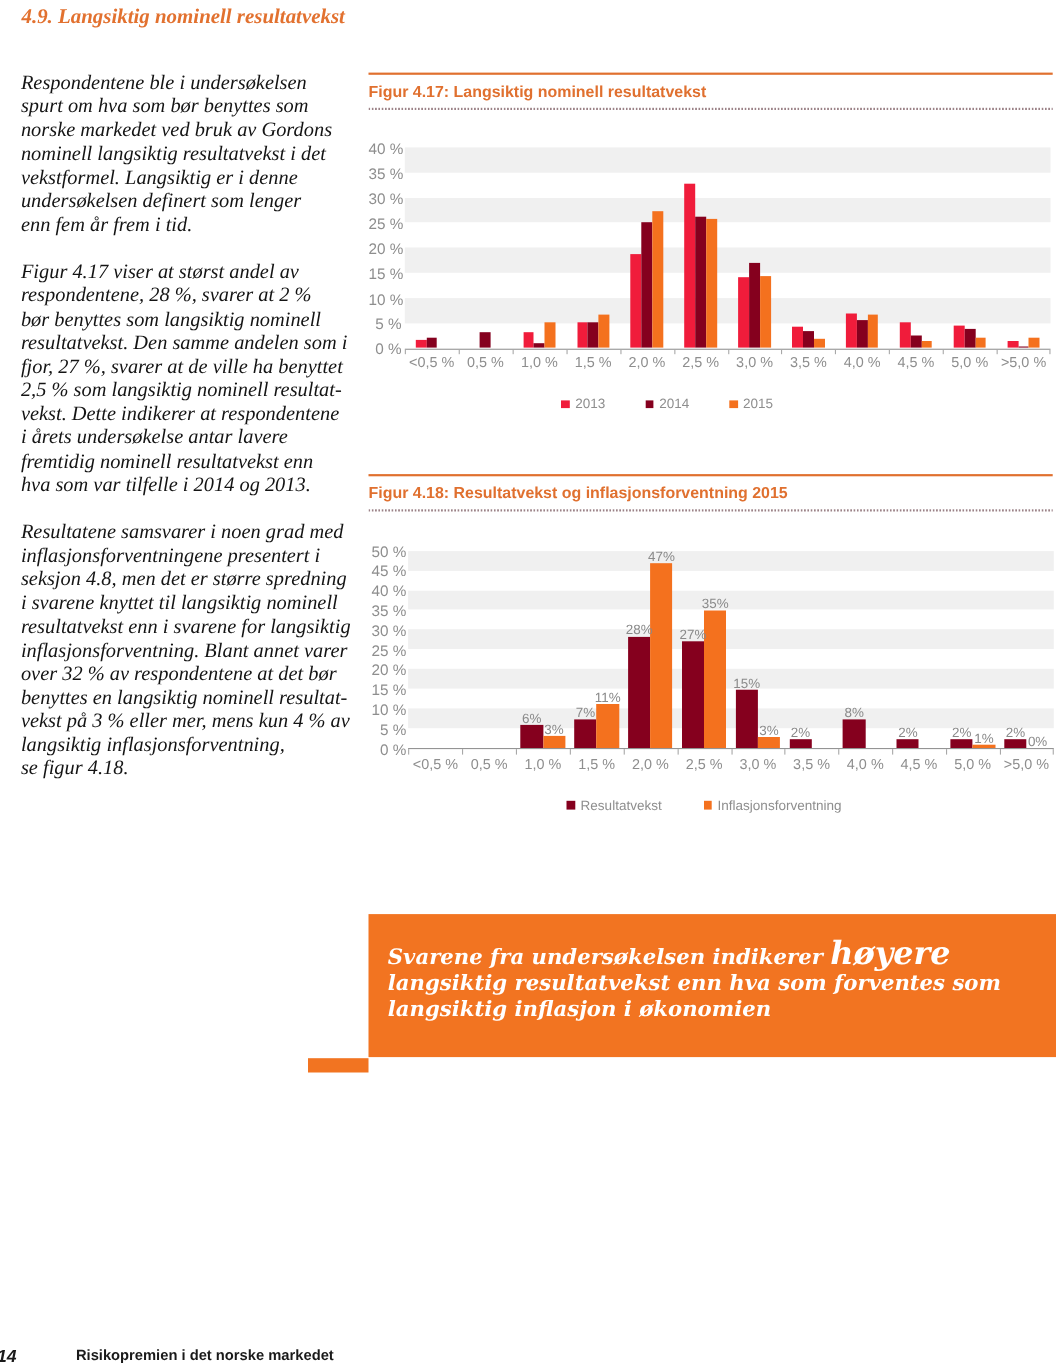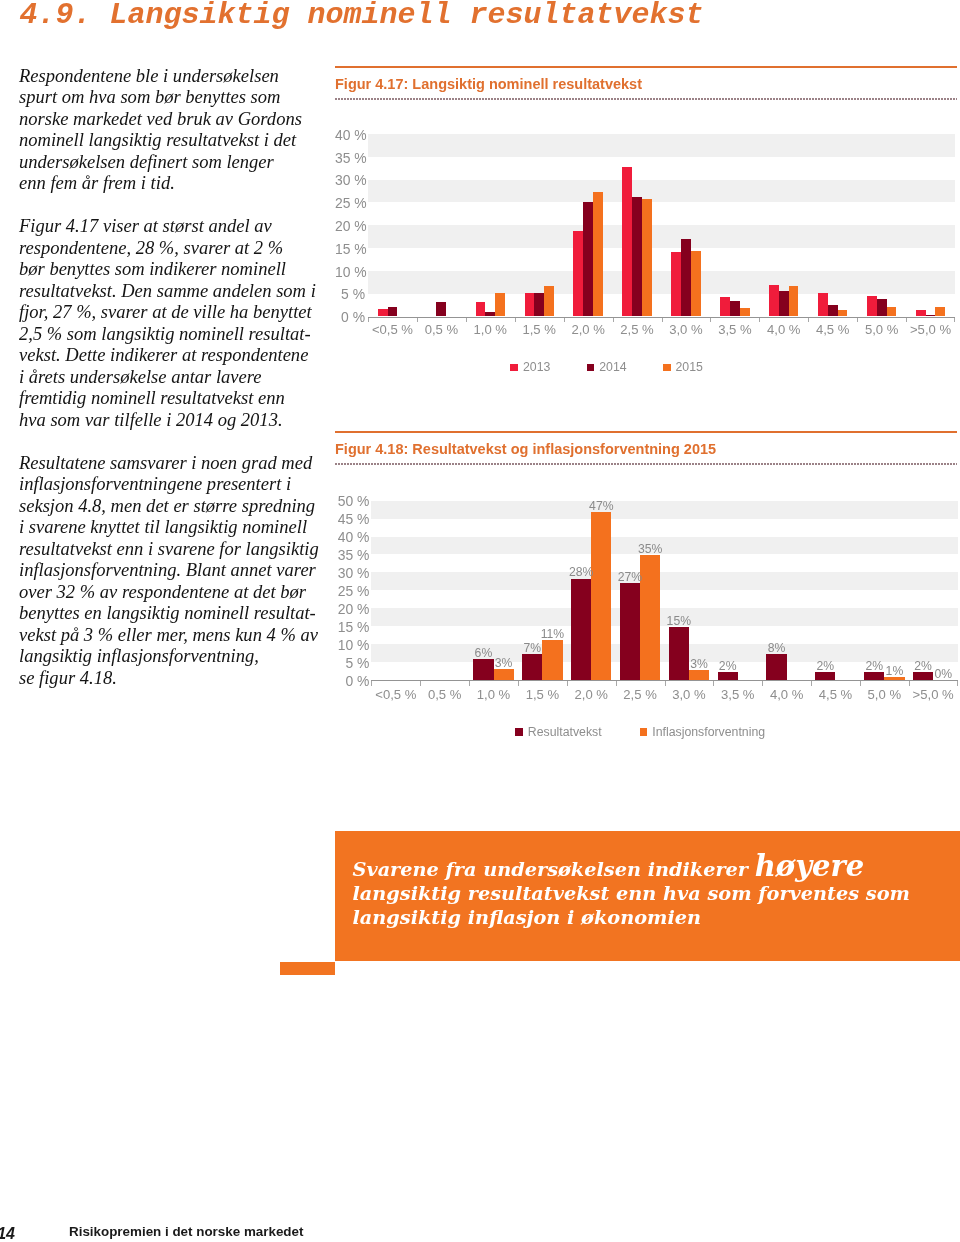--- a/index.html
+++ b/index.html
@@ -1,21 +1,21 @@
 <!DOCTYPE html>
 <html><head>
 <meta charset="utf-8">
 <style>
   html,body{margin:0;padding:0;}
   body{width:960px;height:1242px;background:#ffffff;font-family:"Liberation Serif",serif;}
   .page{position:relative;width:960px;height:1242px;overflow:hidden;background:#fff;}
 
   
-  .sect-title{position:absolute;left:19.5px;top:1.3px;font-family:Liberation Mono, monospace;
-    font-weight:bold;font-style:italic;font-size:30px;line-height:29px;color:#E2712F;white-space:nowrap;}
+  .sect-title{position:absolute;left:19.5px;top:1.3px;font-family:Liberation Serif, serif;
+    font-weight:bold;font-style:italic;font-size:19px;line-height:29px;color:#E2712F;white-space:nowrap;}
 
   
   .col-left{position:absolute;left:19px;top:64.5px;width:310px;
     font-family:"Liberation Serif",serif;font-size:18.55px;line-height:21.5px;color:#141414;
     text-align:left;}
   .col-left p{margin:0 0 21.5px 0;}
   .tline{display:block;white-space:nowrap;font-style:italic;}
 
   
   .fig{position:absolute;}
@@ -60,27 +60,28 @@
 <body>
 
 <div class="page">
   <div class="sect-title">4.9. Langsiktig nominell resultatvekst</div>
   <div class="col-left">
     <p>
         <span class="tline">Respondentene ble i undersøkelsen</span>
         <span class="tline">spurt om hva som bør benyttes som</span>
         <span class="tline">norske markedet ved bruk av Gordons</span>
         <span class="tline">nominell langsiktig resultatvekst i det</span>
+        <span class="tline">vekstformel. Langsiktig er i denne</span>
         <span class="tline">undersøkelsen definert som lenger</span>
         <span class="tline">enn fem år frem i tid.</span>
       </p>
     <p>
         <span class="tline">Figur 4.17 viser at størst andel av</span>
         <span class="tline">respondentene, 28 %, svarer at 2 %</span>
-        <span class="tline">bør benyttes som indikerer nominell</span>
+        <span class="tline">bør benyttes som langsiktig nominell</span>
         <span class="tline">resultatvekst. Den samme andelen som i</span>
         <span class="tline">fjor, 27 %, svarer at de ville ha benyttet</span>
         <span class="tline">2,5 % som langsiktig nominell resultat-</span>
         <span class="tline">vekst. Dette indikerer at respondentene</span>
         <span class="tline">i årets undersøkelse antar lavere</span>
         <span class="tline">fremtidig nominell resultatvekst enn</span>
         <span class="tline">hva som var tilfelle i 2014 og 2013.</span>
       </p>
     <p>
         <span class="tline">Resultatene samsvarer i noen grad med</span>

